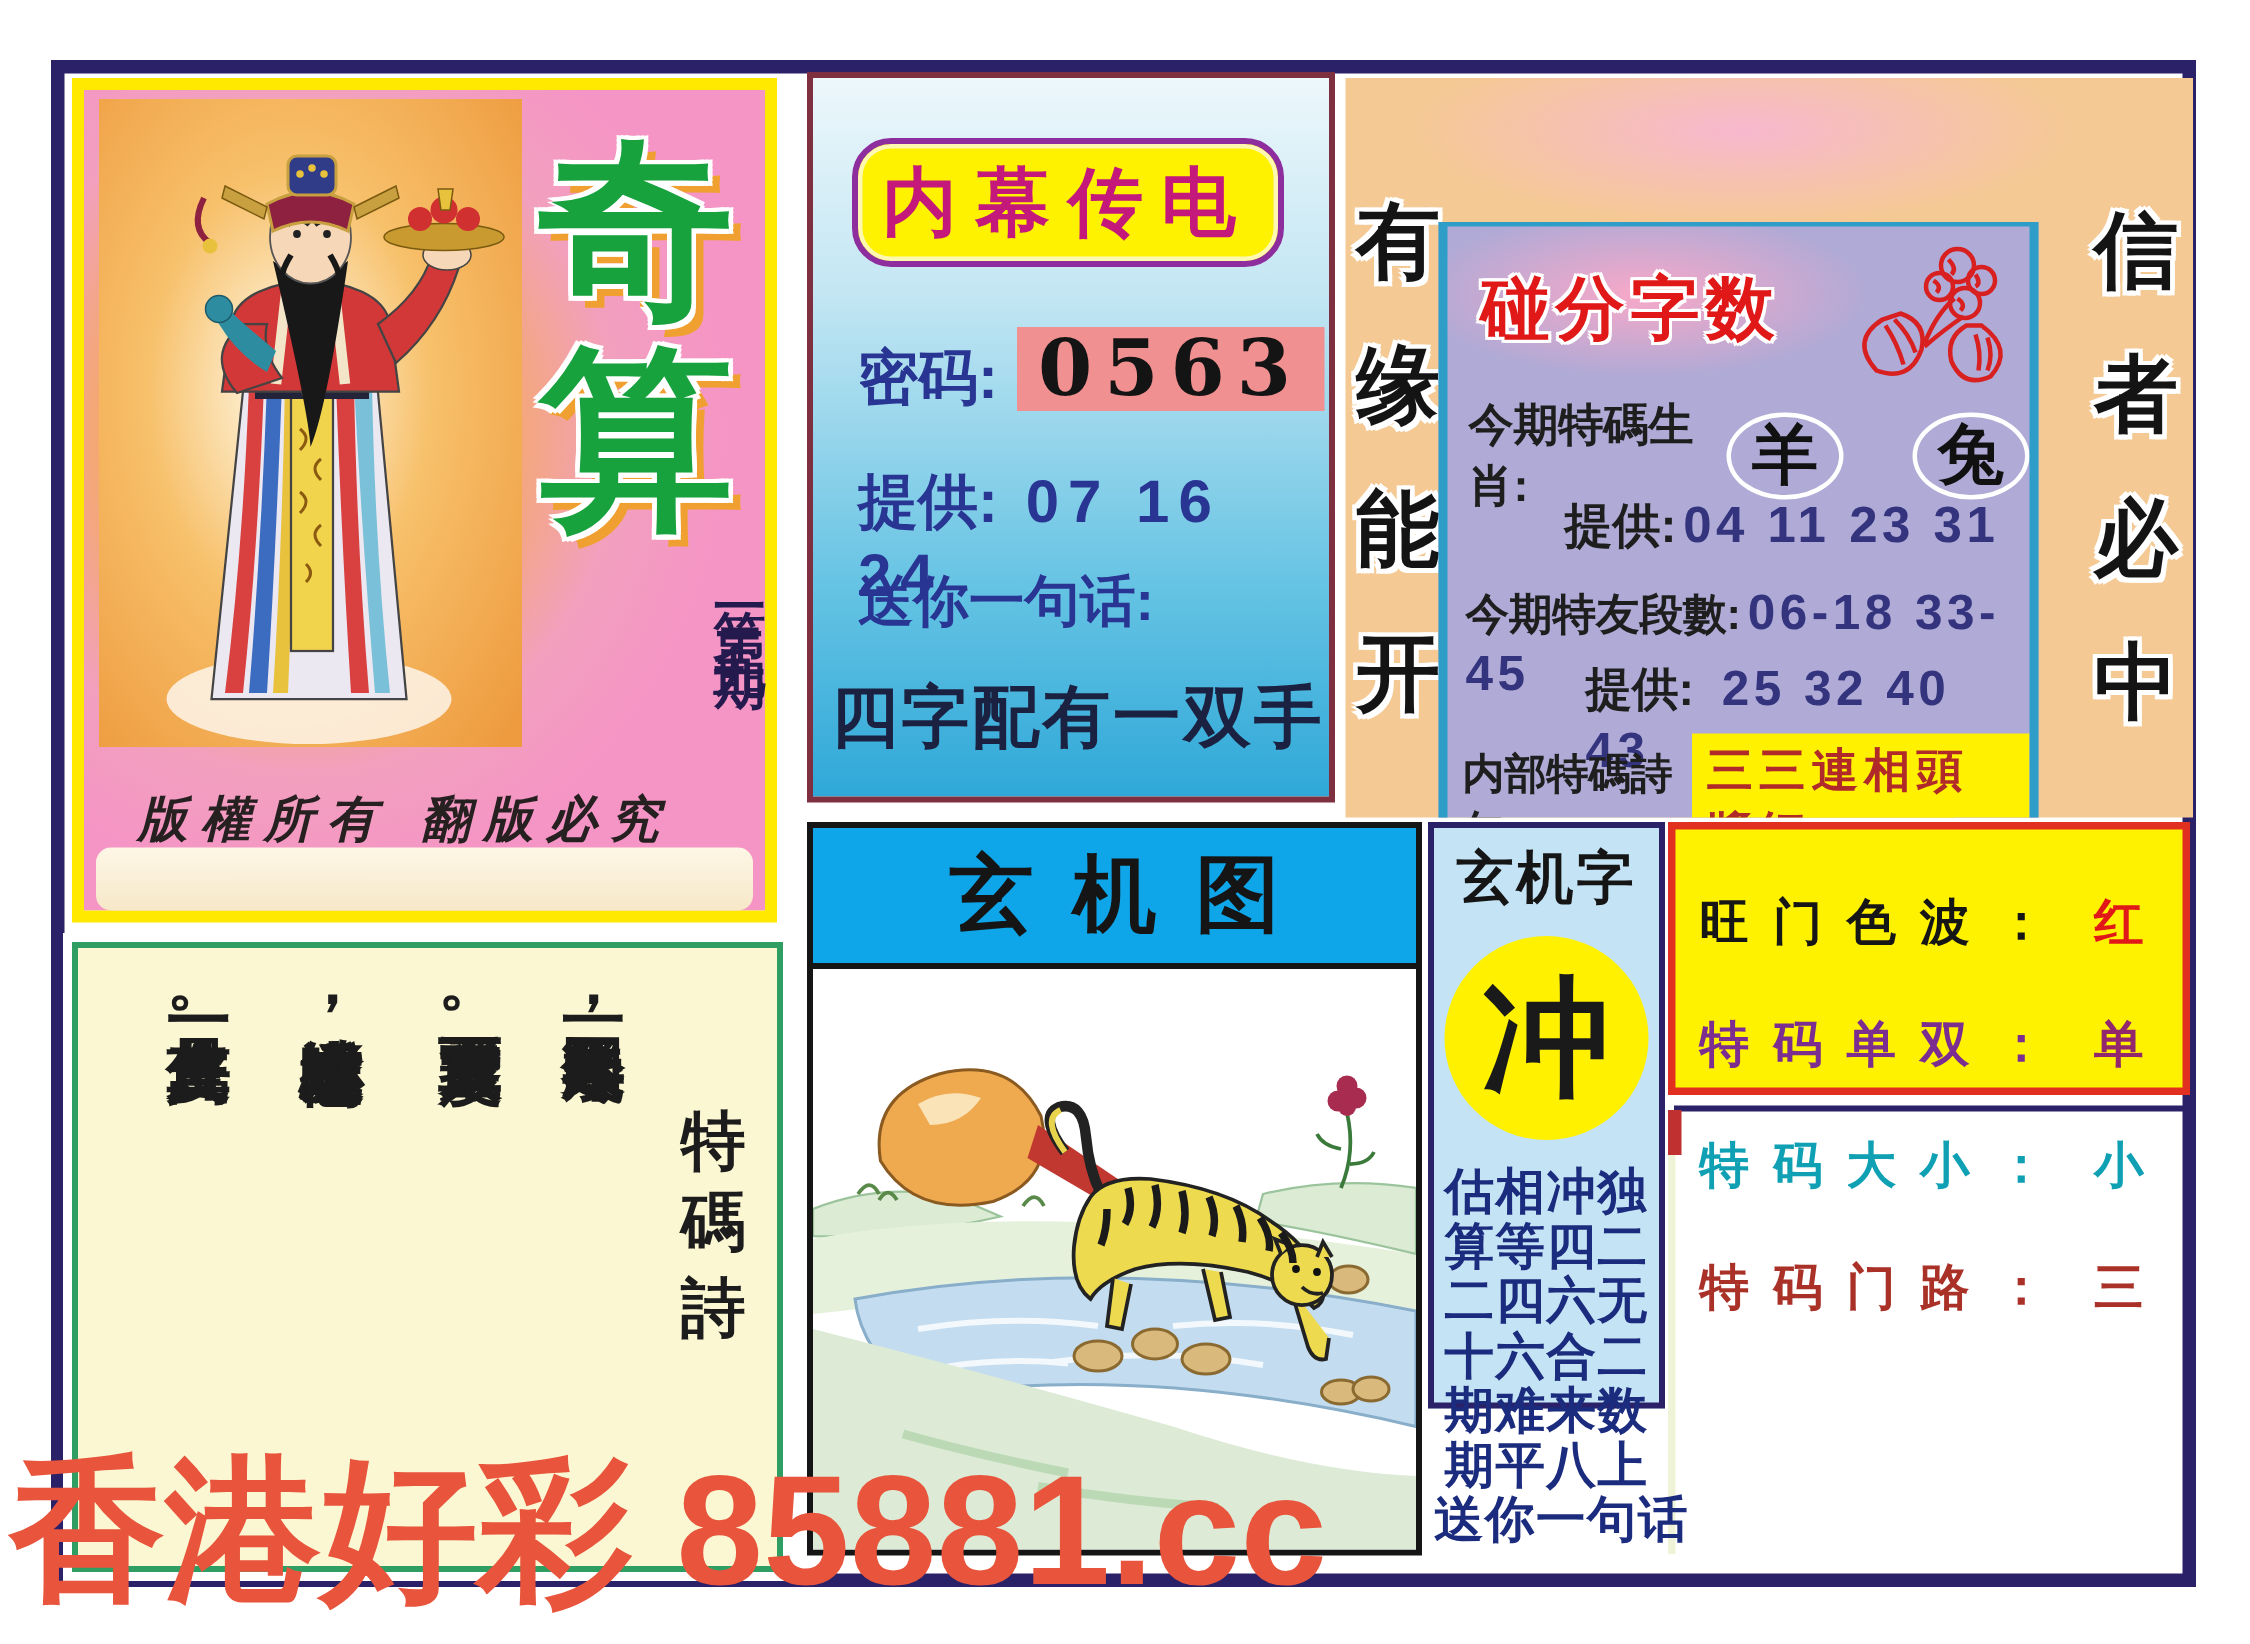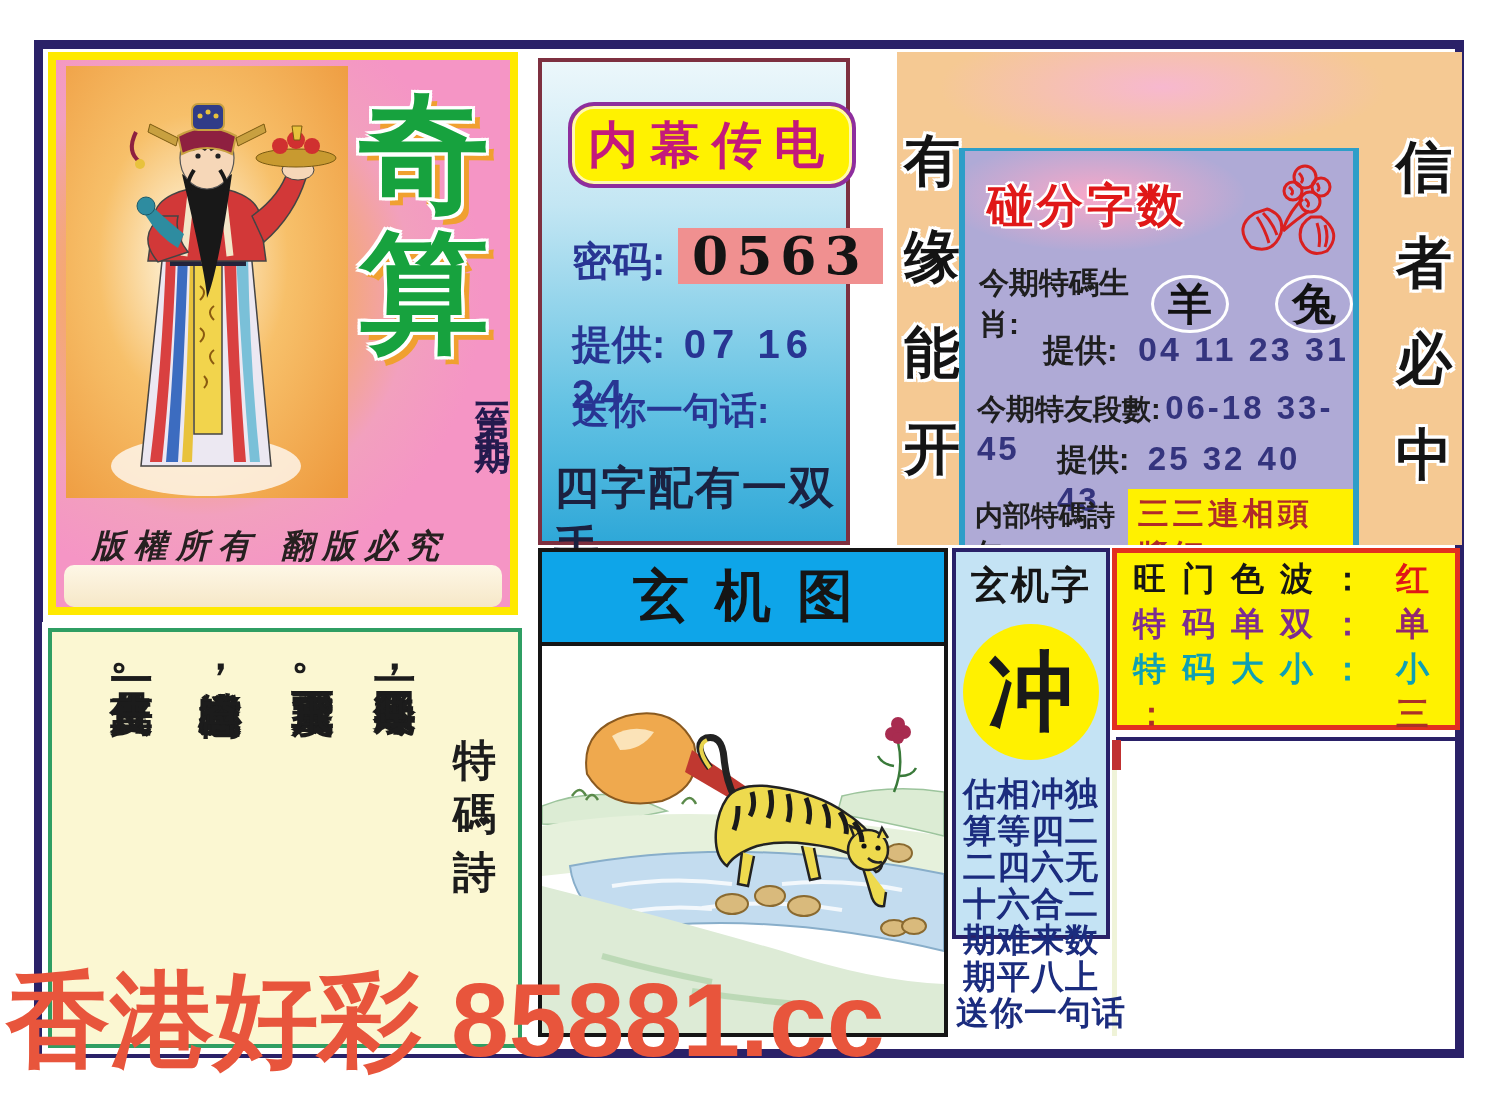--- a/index.html
+++ b/index.html
@@ -33,21 +33,21 @@
   
   .poem-panel { left:48px; top:628px; width:474px; height:420px;
     border:4px solid #2f9e63; background:#fbf7d2;
     box-shadow:0 0 0 6px #ffffff; }
   .poem-col { position:absolute; writing-mode:vertical-rl;
     font-family:"DejaVu Serif", serif; font-weight:700; font-size:43px;
     color:#1c1c1c; line-height:1.15; }
   .poem-title { letter-spacing:55px; }
 
   
-  .neimu-panel { left:538px; top:58px; width:312px; height:487px;
+  .neimu-panel { left:538px; top:48px; width:352px; height:487px;
     border:4px solid #7e3040;
     background:linear-gradient(180deg,#ecf7fb 0%, #c3e6f3 30%, #63c2e3 72%, #2fa8d8 100%); }
   .neimu-badge { left:26px; top:40px; width:288px; height:86px;
     background:#fff200; border:4px solid #8e2e9e; border-radius:26px;
     box-shadow:inset 0 0 0 3px #fff9b0;
     display:flex; align-items:center; justify-content:center;
     font-size:50px; font-weight:900; color:#c4197b; letter-spacing:12px; }
   .mima-label, .tigong-label, .phrase-label { font-size:40px; font-weight:700; color:#283593; }
   .mima-value { background:#f09090; color:#141414; font-family:"DejaVu Serif", serif;
     font-weight:900; font-size:52px; letter-spacing:8px; padding:0 14px; line-height:56px;text-align:right; }
@@ -74,21 +74,21 @@
     font-size:44px; color:#111; border:3px solid #ffffff; border-radius:50%;
     padding:1px 14px; line-height:1.15; }
   .shiju-box { background:#fff100; color:#b02a2a; font-family:"DejaVu Serif", serif;
     font-weight:700; font-size:31px; letter-spacing:4px; padding:4px 10px; }
 
   
   .wangmen-panel { left:1112px; top:548px; width:348px; height:182px;
     background:#fff200; border:5px solid #e23020;
     display:flex; flex-direction:column; justify-content:space-around; padding:4px 16px; }
   .wm-row { display:flex; align-items:center; font-family:"DejaVu Serif", serif;
-    font-weight:900; font-size:33px; }
+    font-weight:900; font-size:33px;margin-top:36px; }
   .wm-label { letter-spacing:16px; }
   .wm-colon { margin-left:2px; }
   .wm-value { margin-left:auto; margin-right:10px; }
   .wm1 .wm-label, .wm1 .wm-colon { color:#161616; } .wm1 .wm-value { color:#e01818; }
   .wm2 .wm-label, .wm2 .wm-colon { color:#7c2d90; } .wm2 .wm-value { color:#93276e; }
   .wm3 .wm-label, .wm3 .wm-colon { color:#0fa0b4; } .wm3 .wm-value { color:#0fa0b4; }
   .wm4 .wm-label, .wm4 .wm-colon { color:#aa3128; } .wm4 .wm-value { color:#aa3128; }
   .wm-underline { left:1116px; top:737px; width:344px; height:4px; background:#2a2168; }
   .wm-redtick { left:1112px; top:740px; width:9px; height:30px; background:#c03030; }
   .wm-palestrip { left:1112px; top:740px; width:5px; height:296px; background:#eff3d8; }
@@ -240,21 +240,21 @@
         <path d="M58,74 Q66,54 78,44 M58,76 Q72,64 84,56"></path>
       </svg>
     </div>
     <div class="abs" style="left:14px; top:112px; display:flex; align-items:center;">
       <span class="tian-label" style="font-size:30px;">今期特碼生肖:</span>
       <span class="zodiac-char" style="margin-left:22px;">羊</span>
       <span class="zodiac-char" style="margin-left:46px;">兔</span>
     </div>
     <div class="abs" style="left:78px; top:178px;">
       <span class="tian-label" style="font-size:32px;">提供:</span>
-      <span class="tian-nums" style="margin-left:16px; font-size:34px;">04 11 23 31</span>
+      <span class="tian-nums" style="font-size:34px;">04 11 23 31</span>
     </div>
     <div class="abs" style="left:12px; top:238px;">
       <span class="tian-label">今期特友段數:</span>
       <span class="tian-nums">06-18  33-45</span>
     </div>
     <div class="abs" style="left:92px; top:288px;">
       <span class="tian-label" style="font-size:31px;">提供:</span>
       <span class="tian-nums" style="margin-left:14px;">25 32  40 43</span>
     </div>
     <div class="abs" style="left:10px; top:338px; display:flex; align-items:center;">
@@ -275,20 +275,21 @@
     <span class="wm-label">特码单双</span>
     <span class="wm-colon">：</span>
     <span class="wm-value">单</span>
   </div>
   <div class="wm-row wm3">
     <span class="wm-label">特码大小</span>
     <span class="wm-colon">：</span>
     <span class="wm-value">小</span>
   </div>
   <div class="wm-row wm4">
+    <span class="wm-label">特码门路</span>
     <span class="wm-colon">：</span>
     <span class="wm-value">三</span>
   </div>
 </div>
 <div class="abs wm-underline"></div>
 <div class="abs wm-palestrip"></div>
 <div class="abs wm-redtick"></div>
 
 <div class="abs xjt-panel">
   <div class="xjt-header">玄机图</div>

